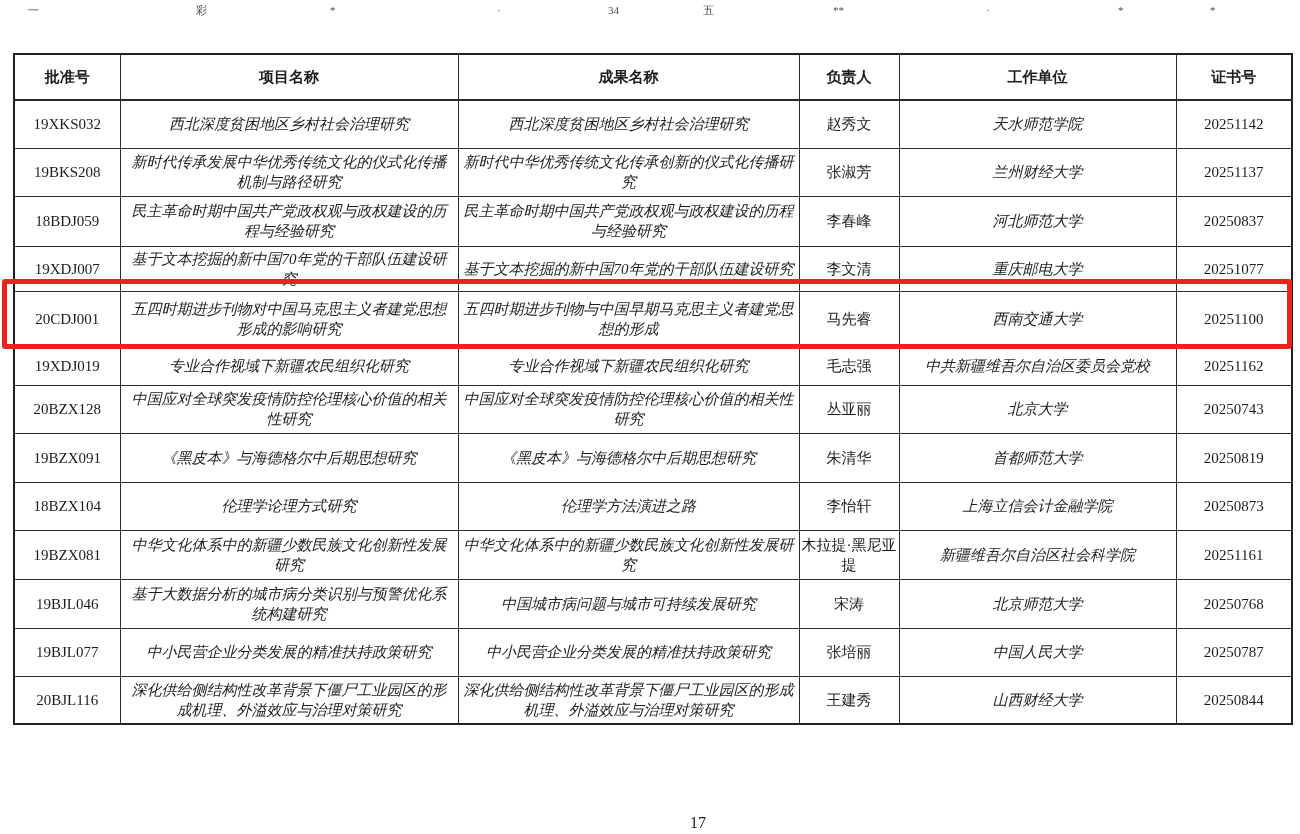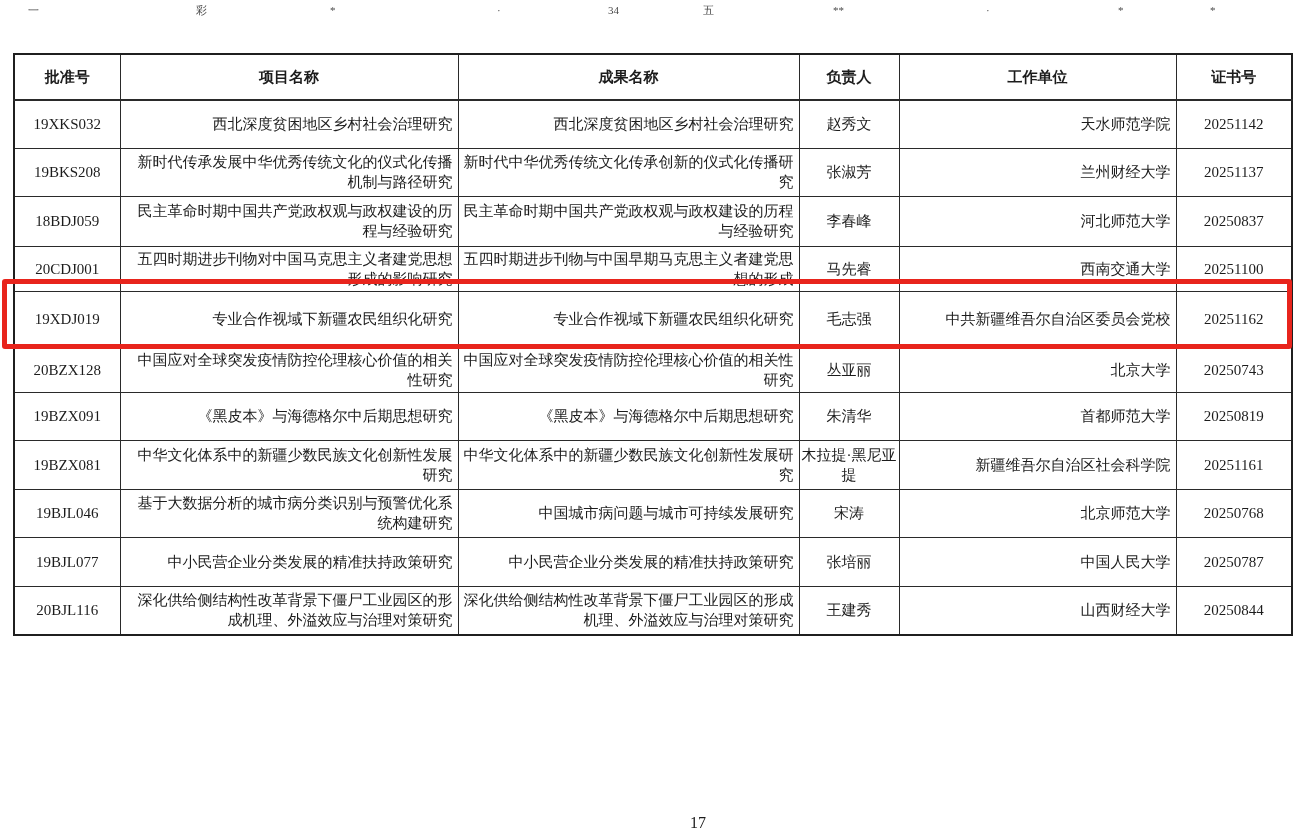--- a/index.html
+++ b/index.html
@@ -21,21 +21,21 @@
   th,td{
     border:1px solid #2a2a2a;
     font-size:15px;line-height:20px;
     vertical-align:middle;
     padding:2px 4px;
     overflow:hidden;
     word-break:break-all;
   }
   thead th{font-weight:bold;text-align:center;height:40px;border-bottom-width:2px;}
   td.center{text-align:center;padding:2px 2px;}
-  td.left{text-align:right;padding:2px 5px;}
+  td.left{text-align:center;padding:2px 5px;font-style:italic;}
   
   tbody tr:nth-child(1){height:48px}
   tbody tr:nth-child(2){height:48px}
   tbody tr:nth-child(3){height:50px}
   tbody tr:nth-child(4){height:42px}
   tbody tr:nth-child(5){height:56px}
   tbody tr:nth-child(6){height:38px}
   tbody tr:nth-child(7){height:48px}
   tbody tr:nth-child(8){height:49px}
   tbody tr:nth-child(9){height:48px}
@@ -110,20 +110,28 @@
       </tr>
       <tr>
         <td class="center">18BDJ059</td>
         <td class="left">民主革命时期中国共产党政权观与政权建设的历程与经验研究</td>
         <td class="left">民主革命时期中国共产党政权观与政权建设的历程与经验研究</td>
         <td class="center">李春峰</td>
         <td class="left">河北师范大学</td>
         <td class="center">20250837</td>
       </tr>
       <tr>
+        <td class="center">19XDJ007</td>
+        <td class="left">基于文本挖掘的新中国70年党的干部队伍建设研究</td>
+        <td class="left">基于文本挖掘的新中国70年党的干部队伍建设研究</td>
+        <td class="center">李文清</td>
+        <td class="left">重庆邮电大学</td>
+        <td class="center">20251077</td>
+      </tr>
+      <tr>
         <td class="center">20CDJ001</td>
         <td class="left">五四时期进步刊物对中国马克思主义者建党思想形成的影响研究</td>
         <td class="left">五四时期进步刊物与中国早期马克思主义者建党思想的形成</td>
         <td class="center">马先睿</td>
         <td class="left">西南交通大学</td>
         <td class="center">20251100</td>
       </tr>
       <tr>
         <td class="center">19XDJ019</td>
         <td class="left">专业合作视域下新疆农民组织化研究</td>
@@ -142,20 +150,28 @@
       </tr>
       <tr>
         <td class="center">19BZX091</td>
         <td class="left">《黑皮本》与海德格尔中后期思想研究</td>
         <td class="left">《黑皮本》与海德格尔中后期思想研究</td>
         <td class="center">朱清华</td>
         <td class="left">首都师范大学</td>
         <td class="center">20250819</td>
       </tr>
       <tr>
+        <td class="center">18BZX104</td>
+        <td class="left">伦理学论理方式研究</td>
+        <td class="left">伦理学方法演进之路</td>
+        <td class="center">李怡轩</td>
+        <td class="left">上海立信会计金融学院</td>
+        <td class="center">20250873</td>
+      </tr>
+      <tr>
         <td class="center">19BZX081</td>
         <td class="left">中华文化体系中的新疆少数民族文化创新性发展研究</td>
         <td class="left">中华文化体系中的新疆少数民族文化创新性发展研究</td>
         <td class="center">木拉提·黑尼亚提</td>
         <td class="left">新疆维吾尔自治区社会科学院</td>
         <td class="center">20251161</td>
       </tr>
       <tr>
         <td class="center">19BJL046</td>
         <td class="left">基于大数据分析的城市病分类识别与预警优化系统构建研究</td>

